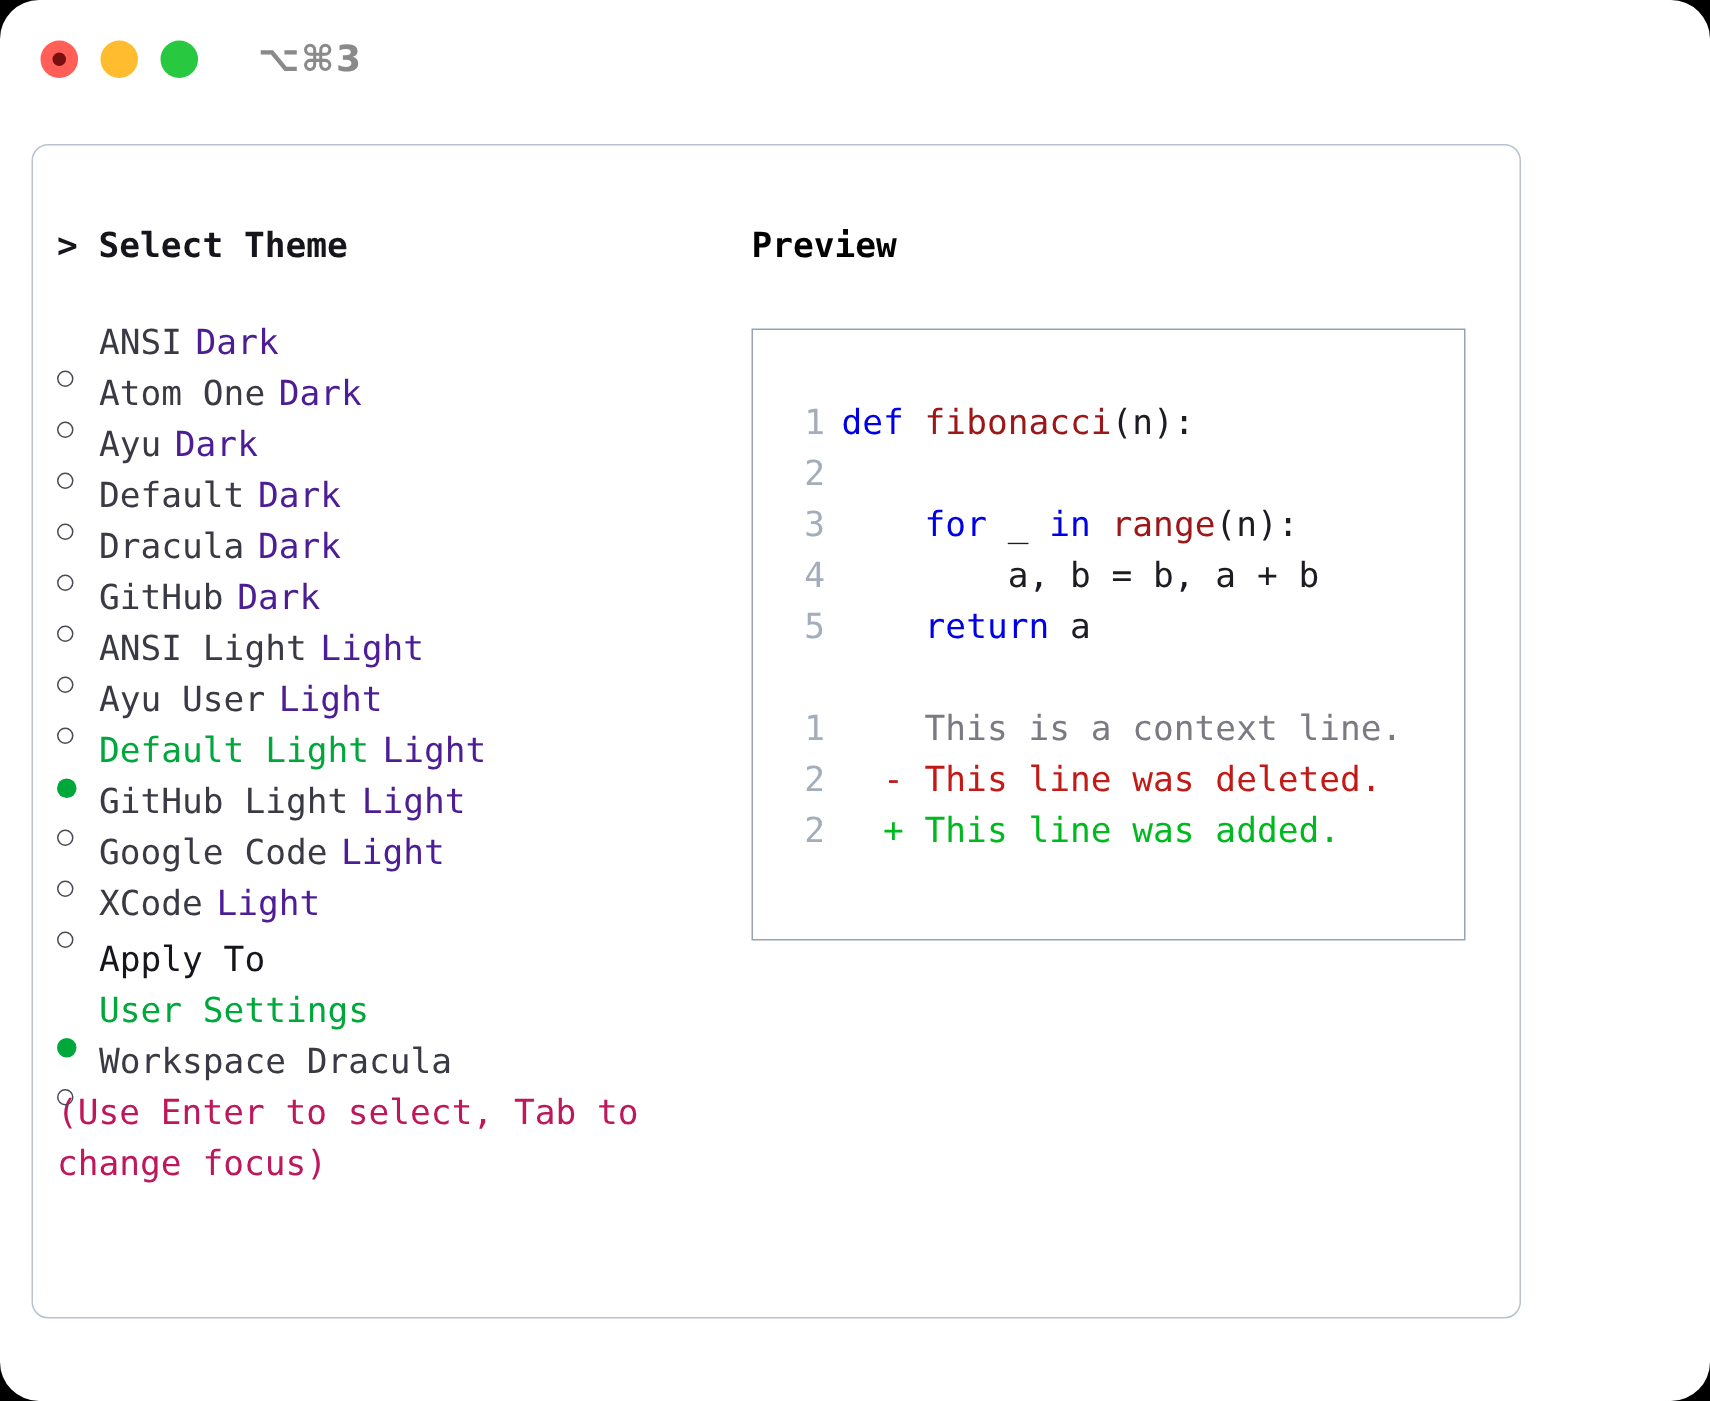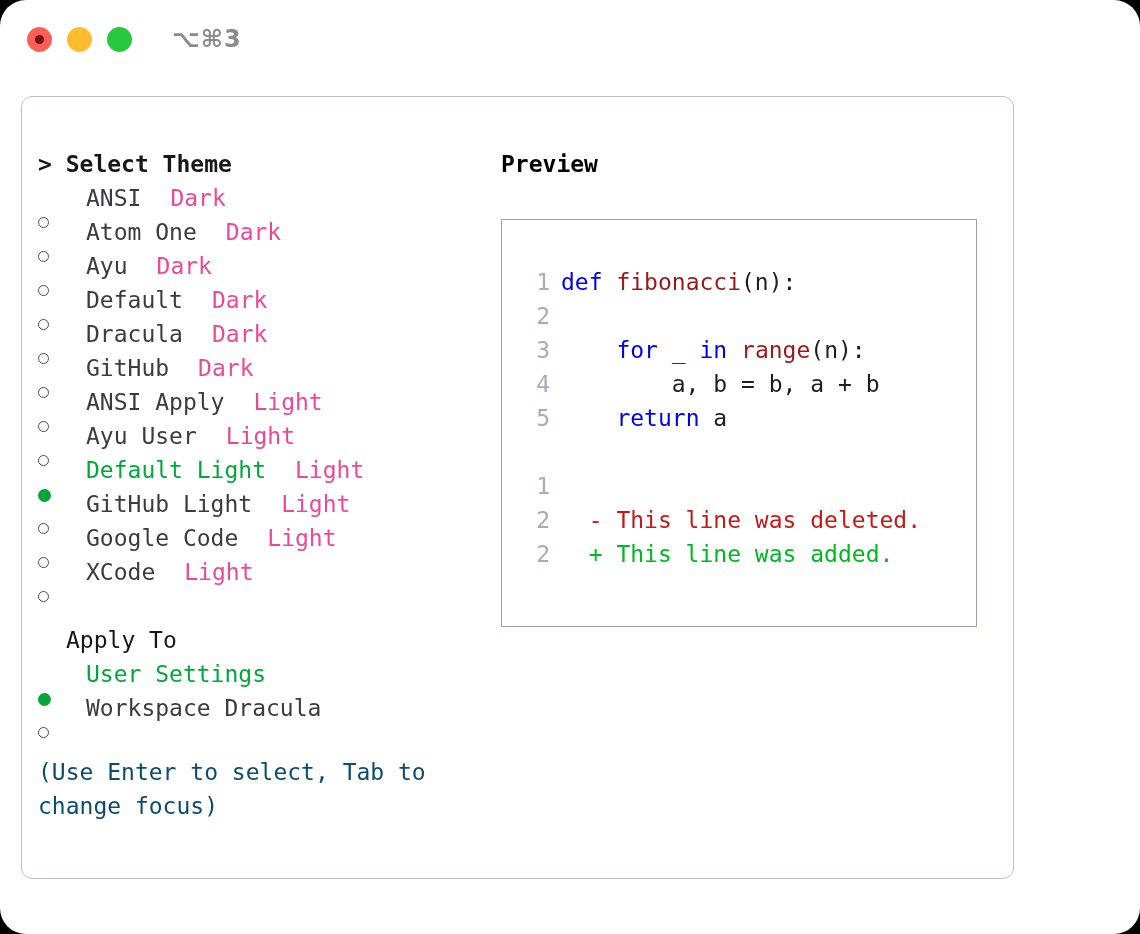--- a/index.html
+++ b/index.html
@@ -116,21 +116,20 @@
   }
 
   .row {
     display: flex;
     align-items: baseline;
     height: 34px;
     font-size: 23px;
     line-height: 34px;
     white-space: pre;
     color: #3a3a44;
-    gap: 20px;
   }
   .marker {
     width: 28px;
     flex: none;
     font-size: 23px;
     line-height: 34px;
     color: #3a3a44;
     position: relative;
   }
   .marker .ring {
@@ -148,31 +147,31 @@
     left: 0;
     top: 11px;
     width: 13px;
     height: 13px;
     border-radius: 50%;
     background: #00a83c;
   }
   .row .label { color: #3a3a44; }
   .row.selected .label { color: #00a83c; }
   .row .tag {
-    color: #ec4899;
+    color: #4c1d95;
     margin-left: 9px;
+    margin-top: 31px;
   }
 
   .spacer-row { height: 34px; }
 
   .hint {
-    margin-top: 30px;
-    font-size: 23px;
-    line-height: 34px;
-    color: #0c4a6e;
+    font-size: 23px;
+    line-height: 34px;
+    color: #be185d;
     width: 410px;
     white-space: pre-wrap;
     word-break: normal;
   }
 
   
   #preview-title {
     font-size: 23px;
     line-height: 34px;
     font-weight: bold;
@@ -231,21 +230,21 @@
 
         <div class="section-head mono">&gt; Select Theme</div>
 
         <div id="theme-list">
             <div class="row mono"><div class="marker"><span class="ring"></span></div><span class="label">ANSI</span><span class="tag">Dark</span></div>
             <div class="row mono"><div class="marker"><span class="ring"></span></div><span class="label">Atom One</span><span class="tag">Dark</span></div>
             <div class="row mono"><div class="marker"><span class="ring"></span></div><span class="label">Ayu</span><span class="tag">Dark</span></div>
             <div class="row mono"><div class="marker"><span class="ring"></span></div><span class="label">Default</span><span class="tag">Dark</span></div>
             <div class="row mono"><div class="marker"><span class="ring"></span></div><span class="label">Dracula</span><span class="tag">Dark</span></div>
             <div class="row mono"><div class="marker"><span class="ring"></span></div><span class="label">GitHub</span><span class="tag">Dark</span></div>
-            <div class="row mono"><div class="marker"><span class="ring"></span></div><span class="label">ANSI Apply</span><span class="tag">Light</span></div>
+            <div class="row mono"><div class="marker"><span class="ring"></span></div><span class="label">ANSI Light</span><span class="tag">Light</span></div>
             <div class="row mono"><div class="marker"><span class="ring"></span></div><span class="label">Ayu User</span><span class="tag">Light</span></div>
             <div class="row mono selected"><div class="marker"><span class="filled"></span></div><span class="label">Default Light</span><span class="tag">Light</span></div>
             <div class="row mono"><div class="marker"><span class="ring"></span></div><span class="label">GitHub Light</span><span class="tag">Light</span></div>
             <div class="row mono"><div class="marker"><span class="ring"></span></div><span class="label">Google Code</span><span class="tag">Light</span></div>
             <div class="row mono"><div class="marker"><span class="ring"></span></div><span class="label">XCode</span><span class="tag">Light</span></div>
           </div>
 
         <div class="spacer-row"></div>
 
         <div class="section-head mono plain" style="padding-left:28px;">Apply To</div>
@@ -264,21 +263,21 @@
         <div id="preview-box">
           <div id="code-block">
               <div class="code-line mono"><span class="lnum">1</span><span><span class="kw">def </span><span class="fn">fibonacci</span><span class="code-text">(n):</span></span></div>
               <div class="code-line mono"><span class="lnum">2</span></div>
               <div class="code-line mono"><span class="lnum">3</span><span><span class="code-text">    </span><span class="kw">for</span><span class="code-text"> _ </span><span class="kw">in</span><span class="code-text"> </span><span class="fn">range</span><span class="code-text">(n):</span></span></div>
               <div class="code-line mono"><span class="lnum">4</span><span><span class="code-text">        a, b = b, a + b</span></span></div>
               <div class="code-line mono"><span class="lnum">5</span><span><span class="code-text">    </span><span class="kw">return</span><span class="code-text"> a</span></span></div>
             </div>
           <div class="gutter-gap"></div>
           <div id="diff-block">
-              <div class="code-line mono"><span class="lnum">1</span></div>
+              <div class="code-line mono"><span class="lnum">1</span><span class="diff-ctx">    This is a context line.</span></div>
               <div class="code-line mono"><span class="lnum">2</span><span class="diff-del">  - This line was deleted.</span></div>
               <div class="code-line mono"><span class="lnum">2</span><span class="diff-add">  + This line was added.</span></div>
             </div>
         </div>
       </div>
 
     </div>
   </div>
 </div>
 

